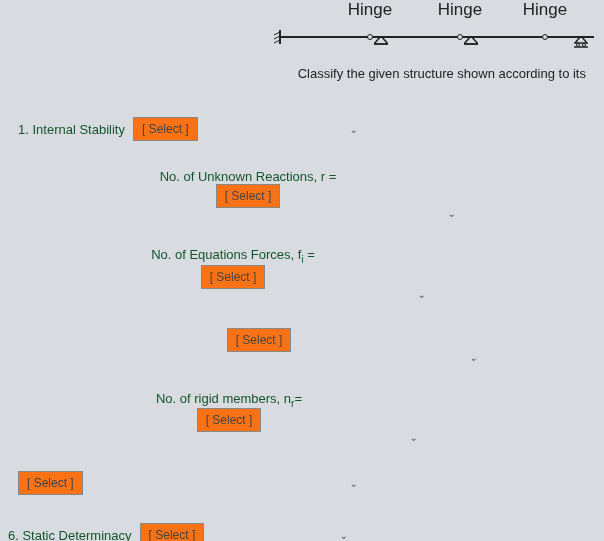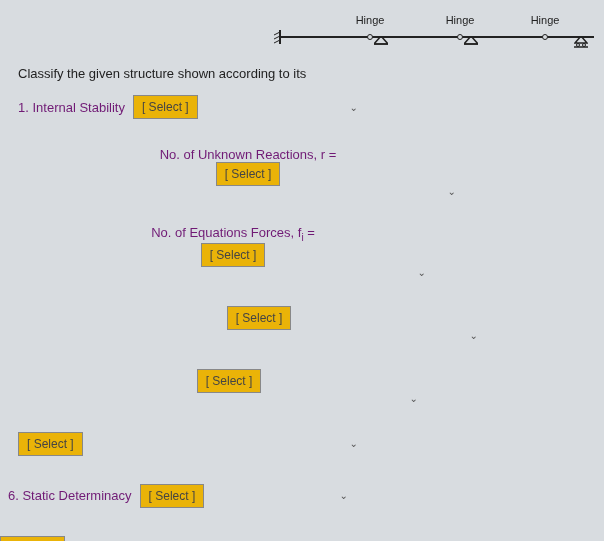--- a/index.html
+++ b/index.html
@@ -49,48 +49,49 @@
       position: absolute;
       top: 34px;
       width: 6px;
       height: 6px;
       border-radius: 50%;
       background: #d8dce0;
       border: 1px solid #222;
     }
     .hinge-label {
       position: absolute;
-      top: 14px;
-      font-size: 11px;
+      top: 0;
+      font-size: 17px;
       color: #222;
       transform: translateX(-50%);
     }
     .content {
       padding: 20px 18px 0 18px;
     }
     .instruction {
       font-size: 13px;
       color: #222;
-      margin-bottom: 14px;
+      margin-bottom: 36px;
+      text-align: right;
     }
     .row {
       display: flex;
       align-items: center;
       margin-bottom: 28px;
       flex-wrap: nowrap;
     }
     .row.indent { margin-left: 30px; flex-direction: column; }
     .label {
-      color: #701a75;
+      color: #14532d;
       margin-right: 8px;
       white-space: nowrap;
     }
     .select-box {
       border: 1px solid #888;
-      background: #eab308;
+      background: #f97316;
       padding: 4px 8px;
       font-size: 12px;
       color: #444;
       margin-right: 8px;
       white-space: nowrap;
     }
     .caret {
       color: #555;
       font-size: 10px;
       margin-left: auto;
@@ -170,20 +171,23 @@
       <span class="select-box">[ Select ]</span>
       <span class="caret">⌄</span>
     </div>
 
     <div class="row indent" style="width:430px">
       <span class="select-box">[ Select ]</span>
       <span class="caret">⌄</span>
     </div>
 
     <div class="row indent" style="width:370px">
+      <span class="label">
+        <span>No. of rigid members,  n</span><span class="sub">r</span><span>=</span>
+      </span>
       <span class="select-box">[ Select ]</span>
       <span class="caret">⌄</span>
     </div>
 
     <div class="row" style="width:340px">
       <span class="select-box">[ Select ]</span>
       <span class="caret">⌄</span>
     </div>
 
     <div class="row" style="margin-left:-10px;width:340px">

